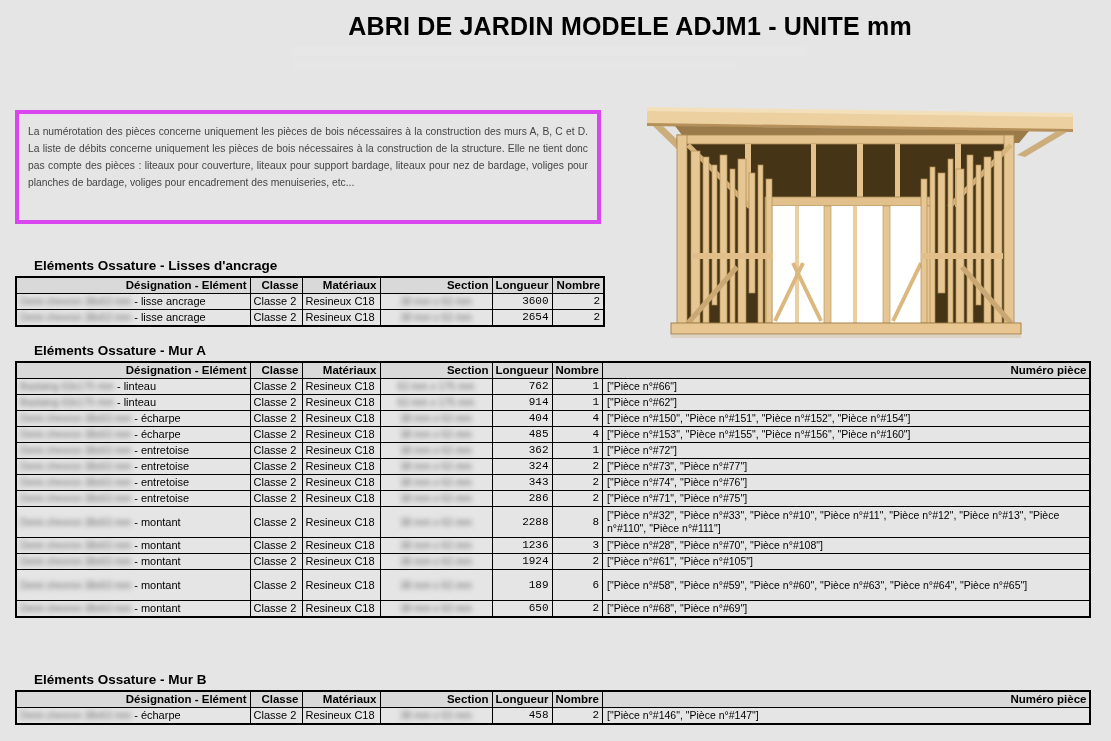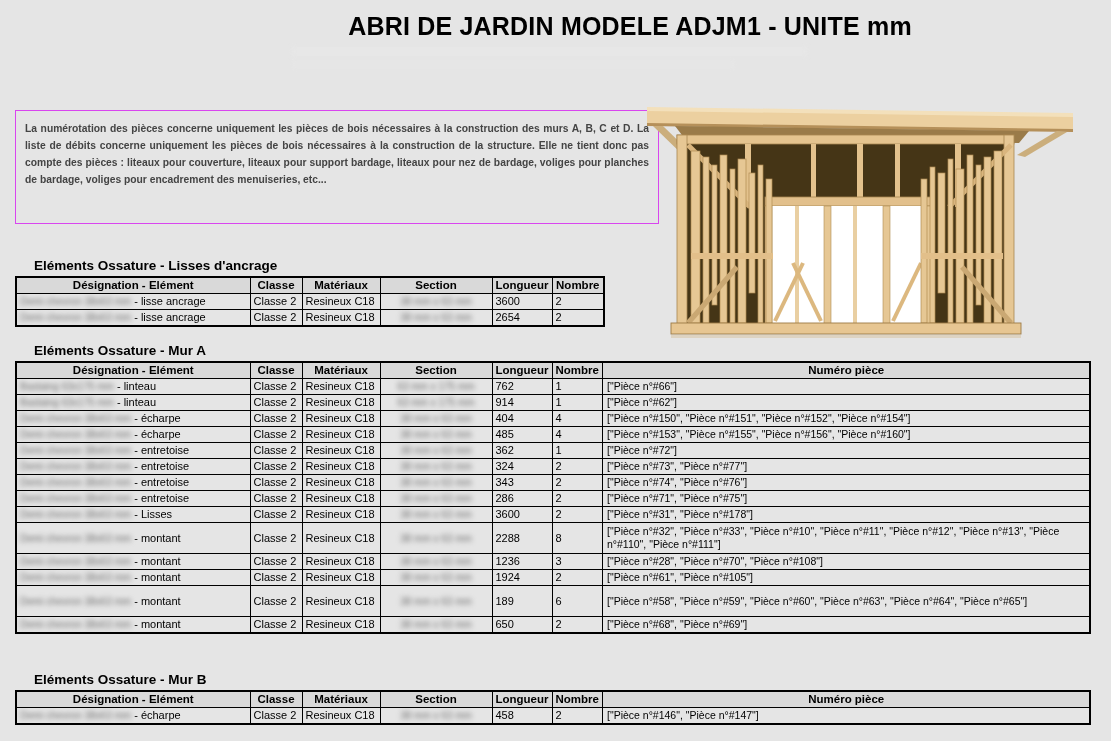--- a/index.html
+++ b/index.html
@@ -3,33 +3,33 @@
 <meta charset="utf-8">
 <style>
   html,body{margin:0;padding:0;background:#fff;}
   .page{position:relative;width:1111px;height:741px;background:#e5e5e5;overflow:hidden;
         font-family:"Liberation Sans",sans-serif;color:#000;}
   .title{position:absolute;left:150px;top:12px;width:960px;margin:0;text-align:center;
          font-size:25px;font-weight:700;letter-spacing:.2px;}
   .ghost{position:absolute;left:292px;top:47px;width:515px;height:26px;}
   .ghost i{display:block;height:9px;margin-bottom:4px;background:#e9e9e9;filter:blur(2px);opacity:.55;}
   .ghost i:last-child{width:86%;opacity:.35;}
-  .notebox{position:absolute;left:15px;top:110px;width:644px;height:114px;border:1px solid #d946ef;box-sizing:border-box;font-weight:bold;}
+  .notebox{position:absolute;left:15px;top:110px;width:586px;height:114px;border:4px solid #d946ef;box-sizing:border-box;}
   .notetext{margin:0;padding:10px 9px;font-size:10.3px;line-height:1.65;color:#444;
             filter:blur(0.6px);text-align:justify;}
   .shed{position:absolute;left:625px;top:95px;}
 
   .tblock{position:absolute;left:15px;}
   .tb1{top:258px;} .tb2{top:343px;} .tb3{top:672px;}
   .ttitle{margin:0 0 3px 0;font-size:13.5px;font-weight:700;padding-left:19px;}
   table{border-collapse:collapse;table-layout:fixed;border:2px solid #000;}
   th,td{border:1px solid #000;padding:0 3px;font-size:11px;line-height:15px;height:15px;
         overflow:hidden;white-space:nowrap;vertical-align:middle;box-sizing:border-box;}
-  th{background:#d9d9d9;font-weight:700;text-align:center;font-size:11.5px;}
-  td.ar{text-align:left;} td.ac{text-align:center;} td.al{text-align:left;}
+  th{background:#d9d9d9;font-weight:700;text-align:right;font-size:11.5px;}
+  td.ar{text-align:right;font-family:Liberation Mono, monospace;} td.ac{text-align:center;} td.al{text-align:left;}
   td.numero{font-size:10.5px;white-space:normal;line-height:13px;padding:0 4px;}
   tr.tall td{height:31px;}
   .blur{filter:blur(2.4px);color:#707070;font-size:10px;}
   .c-des{width:234px;} .c-cla{width:52px;} .c-mat{width:78px;} .c-sec{width:112px;}
   .c-lon{width:60px;} .c-nom{width:49px;} .c-nom6{width:52px;} .c-num{width:488px;}
   .suffix{margin-left:3px;}
 </style>
 </head>
 <body>
 
@@ -247,29 +247,20 @@
           </tr>
           <tr>
             <td class="al"><span class="blur">Demi chevron 38x63 mm</span><span class="suffix">- entretoise</span></td>
             <td class="al">Classe 2</td>
             <td class="al">Resineux C18</td>
             <td class="ac"><span class="blur">38 mm  x  63 mm</span></td>
             <td class="ar">286</td>
             <td class="ar">2</td>
             <td class="al numero">["Pièce n°#71", "Pièce n°#75"]</td>
           </tr>
-          <tr>
-            <td class="al"><span class="blur">Demi chevron 38x63 mm</span><span class="suffix">- Lisses</span></td>
-            <td class="al">Classe 2</td>
-            <td class="al">Resineux C18</td>
-            <td class="ac"><span class="blur">38 mm  x  63 mm</span></td>
-            <td class="ar">3600</td>
-            <td class="ar">2</td>
-            <td class="al numero">["Pièce n°#31", "Pièce n°#178"]</td>
-          </tr>
           <tr class="tall">
             <td class="al"><span class="blur">Demi chevron 38x63 mm</span><span class="suffix">- montant</span></td>
             <td class="al">Classe 2</td>
             <td class="al">Resineux C18</td>
             <td class="ac"><span class="blur">38 mm  x  63 mm</span></td>
             <td class="ar">2288</td>
             <td class="ar">8</td>
             <td class="al numero">["Pièce n°#32", "Pièce n°#33", "Pièce n°#10", "Pièce n°#11", "Pièce n°#12", "Pièce n°#13", "Pièce n°#110", "Pièce n°#111"]</td>
           </tr>
           <tr>

